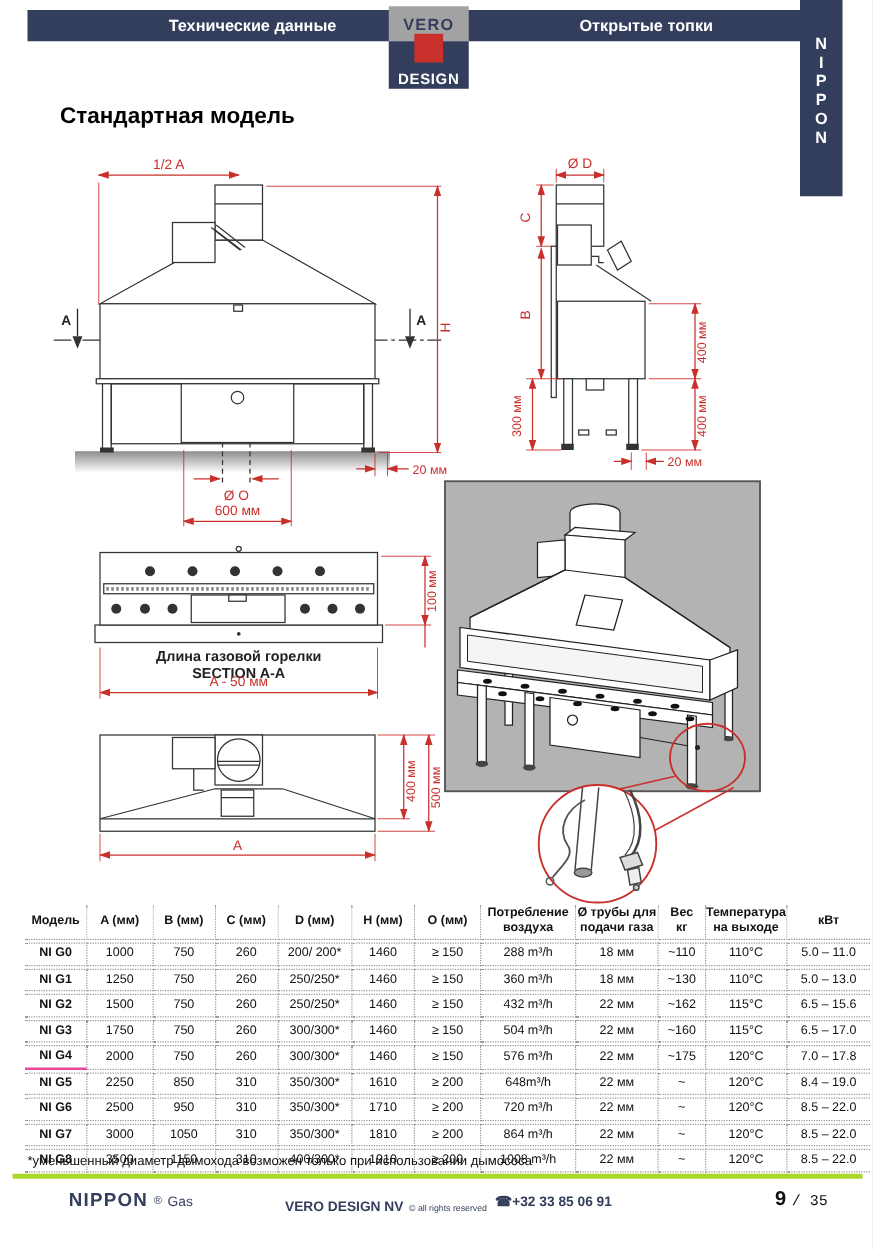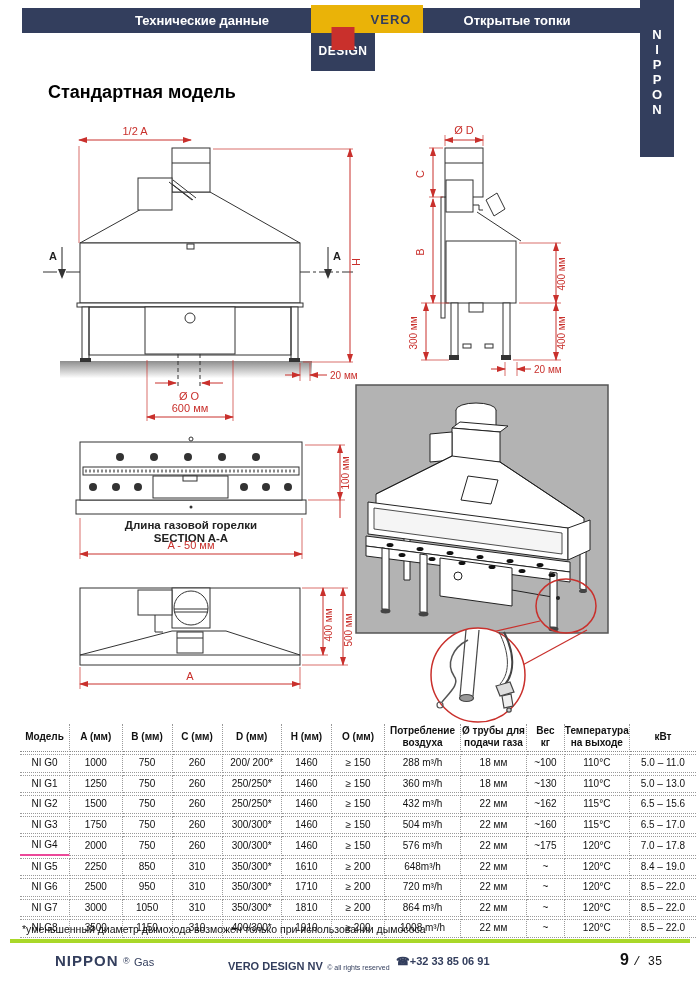--- a/index.html
+++ b/index.html
@@ -7,26 +7,26 @@
   }
   html,body{margin:0;padding:0;background:#e8e8e8;}
   .page{position:relative;width:698px;height:1000px;background:#fff;margin:0 auto;
         font-family:"Liberation Sans",sans-serif;overflow:hidden;}
   
   .topbar{position:absolute;left:22px;top:8px;width:651px;height:25px;background:var(--navy);}
   .topbar .tab{position:absolute;top:5px;color:#fff;font-size:13px;font-weight:bold;text-align:center;}
   .tab-left{left:30px;width:300px;}
   .tab-right{left:350px;width:290px;}
   .logo{position:absolute;left:311px;top:5px;width:64px;height:66px;z-index:5;}
-  .logo .half-top{position:absolute;left:0;top:0;width:100%;height:28px;background:#eab308;
+  .logo .half-top{position:absolute;left:0;top:0;width:100%;height:28px;background:#a3a3a3;
       display:flex;align-items:center;justify-content:center;color:var(--navy);
-      font-weight:bold;font-size:13px;letter-spacing:1px;padding-left:48px;}
+      font-weight:bold;font-size:13px;letter-spacing:1px;}
   .logo .half-bottom{position:absolute;left:0;top:28px;width:100%;height:38px;background:var(--navy);
       display:flex;align-items:flex-end;justify-content:center;color:#fff;
-      font-weight:bold;font-size:12px;letter-spacing:.5px;padding-bottom:13px;box-sizing:border-box;}
+      font-weight:bold;font-size:12px;letter-spacing:.5px;padding-bottom:1px;box-sizing:border-box;}
   .logo .red-square{position:absolute;left:50%;top:22px;transform:translateX(-50%);
       width:23px;height:23px;background:var(--red);z-index:2;}
   .nippon-col{position:absolute;left:640px;top:0;width:34px;height:157px;background:var(--navy);
       display:flex;flex-direction:column;align-items:center;padding-top:27px;box-sizing:border-box;z-index:4;}
   .nippon-col span{color:#fff;font-size:13px;font-weight:bold;line-height:15px;}
   .page-title{position:absolute;left:48px;top:82px;font-size:18px;font-weight:bold;color:#000;}
   
   .drawing{position:absolute;}
   svg{display:block;}
   .ln{stroke:#333;stroke-width:1;fill:#fff;}
@@ -39,21 +39,21 @@
   .blkt{fill:#222;font-family:"Liberation Sans",sans-serif;font-size:11px;font-weight:bold;}
   .capt{fill:#222;font-family:"Liberation Sans",sans-serif;font-size:11.5px;font-weight:600;}
   
   .spec-table-wrap{position:absolute;left:20px;top:722px;width:676px;}
   table.spec{width:100%;border-collapse:separate;border-spacing:0 2px;font-size:10px;color:#111;}
   table.spec th{font-weight:bold;white-space:pre-line;line-height:1.15;padding:1px 0 3px 0;
       vertical-align:middle;border-bottom:1px dotted #8a8a8a;text-align:center;}
   table.spec td{text-align:center;padding:2px 0;line-height:1.25;
       border-top:1px dotted #9a9a9a;border-bottom:1px dotted #9a9a9a;}
   table.spec th:not(:last-child),table.spec td:not(:last-child){border-right:1px dotted #9a9a9a;}
-  table.spec td:first-child{font-weight:normal;}
+  table.spec td:first-child{font-weight:bold;}
   table.spec td.strong-underline{border-bottom:2px solid #ec4899;}
   .footnote{position:absolute;left:22px;top:923px;font-size:10.5px;color:#111;}
   .green-rule{position:absolute;left:10px;top:939px;width:680px;height:4px;background:var(--lime);}
   
   .footer-brand{position:absolute;left:55px;top:952px;color:var(--navy);}
   .footer-brand .b1{font-size:15px;font-weight:bold;letter-spacing:1px;}
   .footer-brand .b2{font-size:9px;vertical-align:2px;}
   .footer-brand .b3{font-size:11px;}
   .footer-company{position:absolute;left:228px;top:956px;color:var(--navy);}
   .footer-company .c1{font-size:11px;font-weight:bold;}
@@ -373,21 +373,21 @@
           <tr>
             <td>NI G0</td>
             <td>1000</td>
             <td>750</td>
             <td>260</td>
             <td>200/ 200*</td>
             <td>1460</td>
             <td>≥ 150</td>
             <td>288 m³/h</td>
             <td>18 мм</td>
-            <td>~100</td>
+            <td>~110</td>
             <td>110°C</td>
             <td>5.0 – 11.0</td>
           </tr>
           <tr>
             <td>NI G1</td>
             <td>1250</td>
             <td>750</td>
             <td>260</td>
             <td>250/250*</td>
             <td>1460</td>

